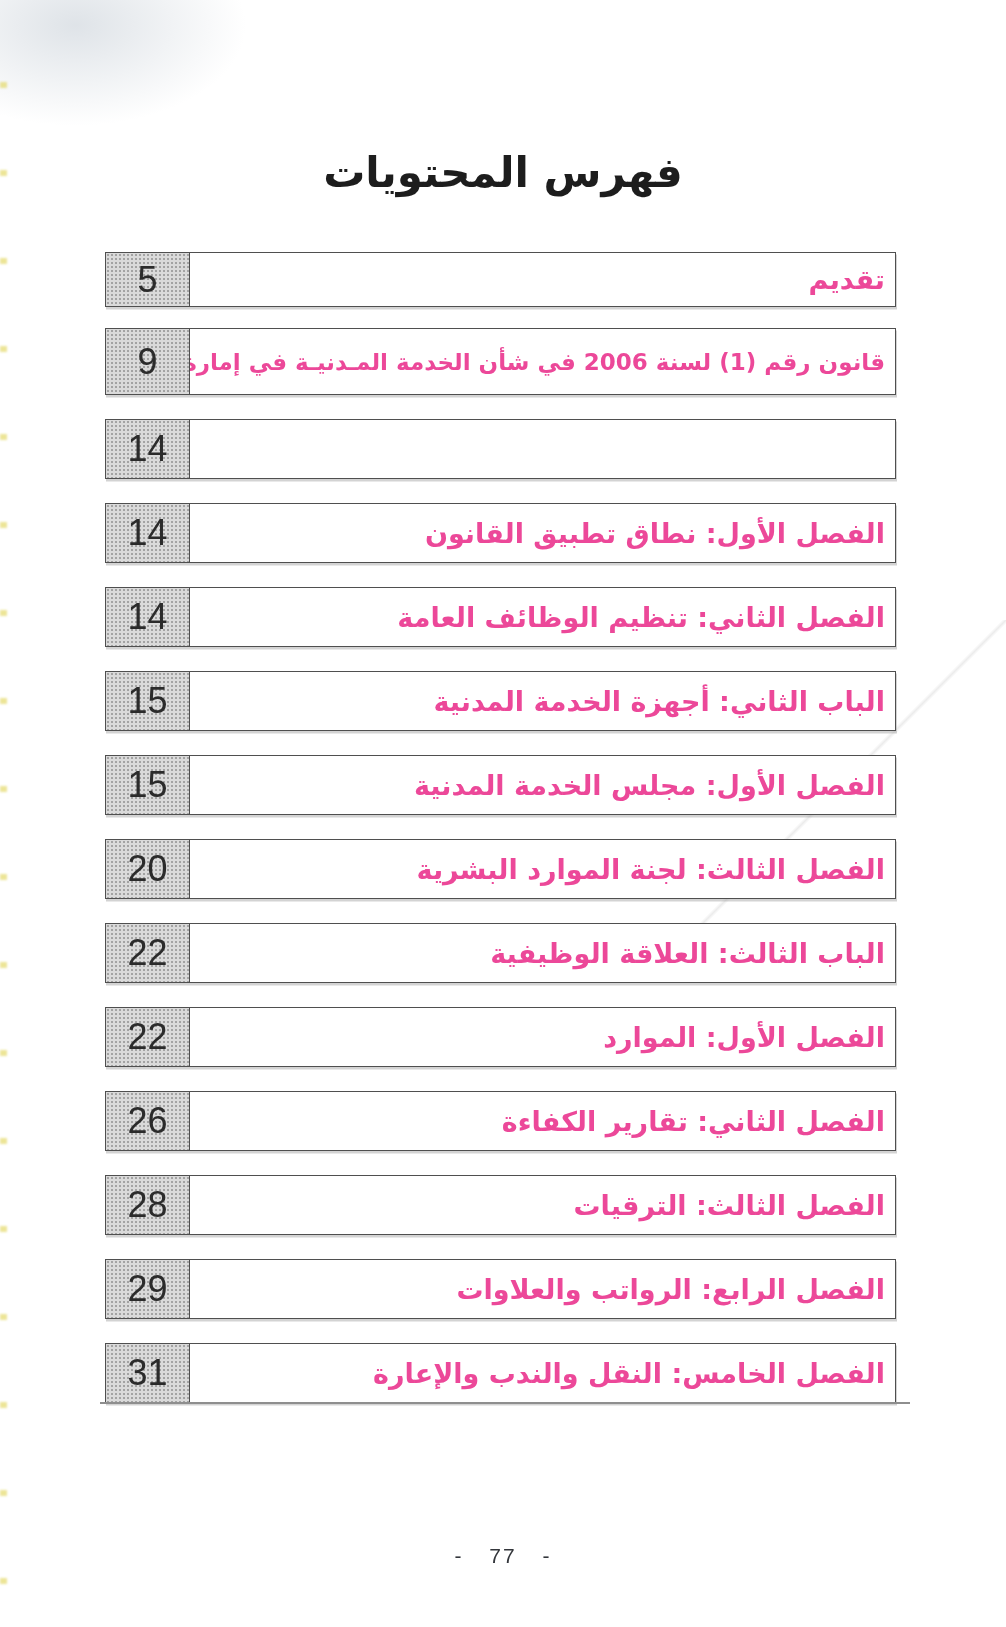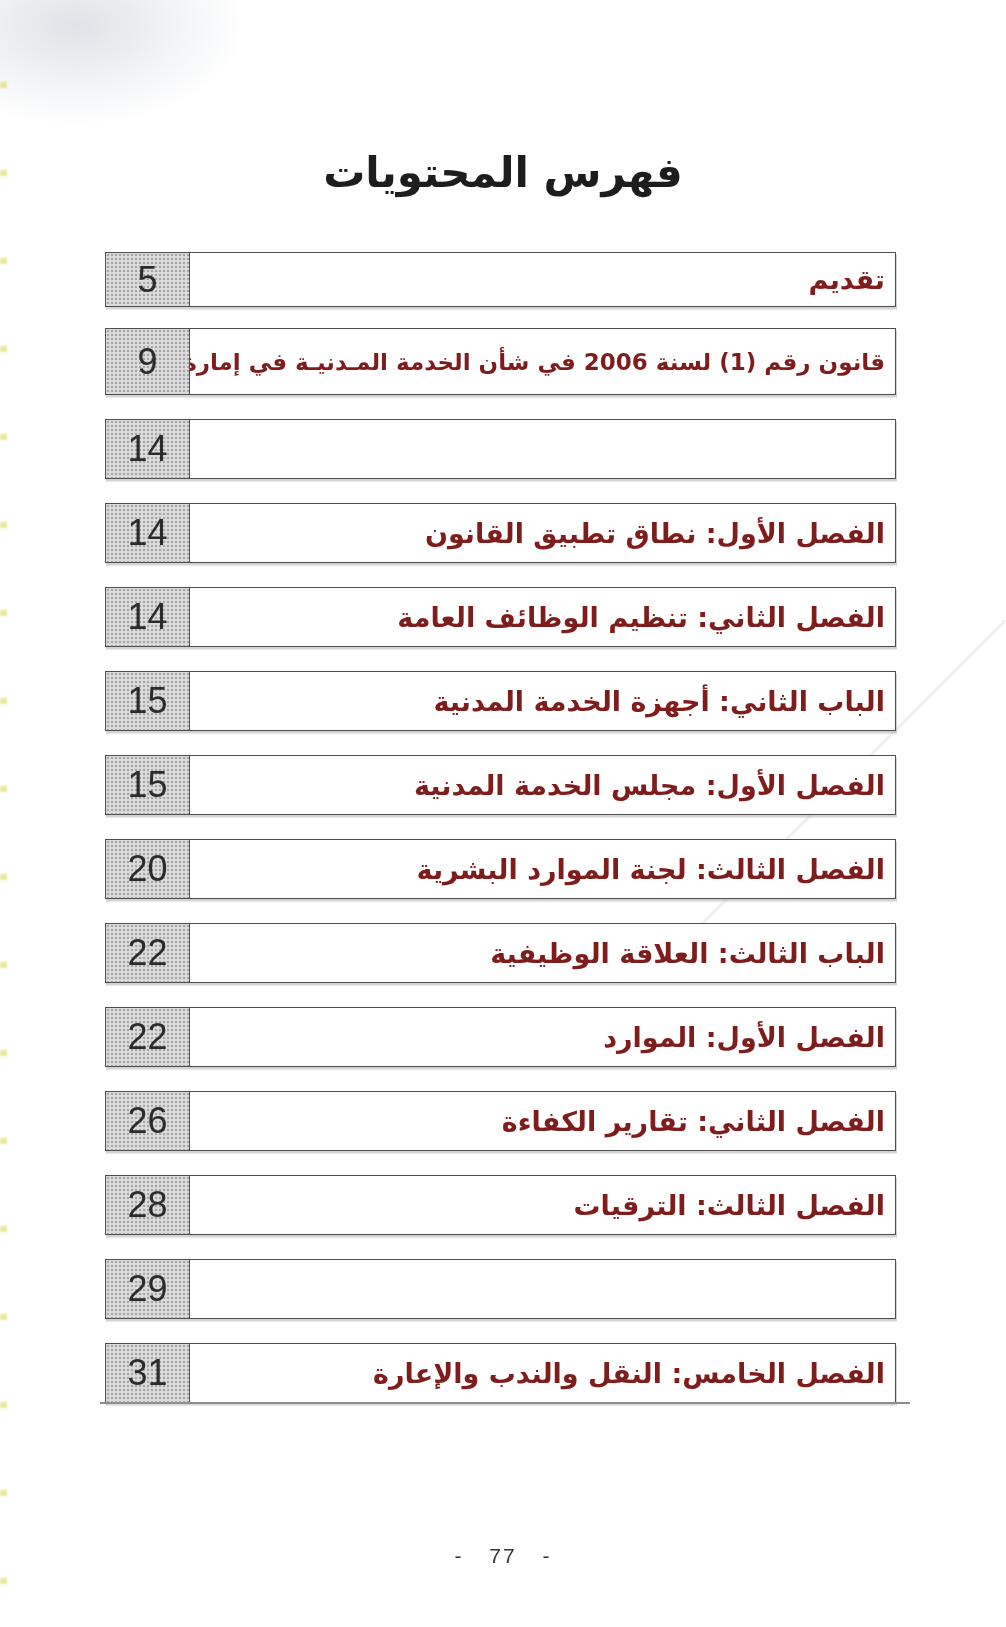--- a/index.html
+++ b/index.html
@@ -79,21 +79,21 @@
     color:#2b2b2b;
   }
   .entry-title{
     flex:1 1 auto;
     direction:rtl;
     display:flex;
     align-items:center;
     padding:0 10px 0 6px;
     font-size:27px;
     font-weight:bold;
-    color:#7f1d1d;
+    color:#ec4899;
     white-space:nowrap;
     overflow:hidden;
   }
   .entry-title.long{font-size:23px;}
 
   .separator{
     position:absolute;
     top:1402px;left:100px;width:810px;height:2px;
     background:#8e8e8e;
   }
@@ -175,20 +175,21 @@
       <div class="entry-title" dir="rtl">الفصل الثاني: تقارير الكفاءة</div>
     </div>
 
     <div class="toc-row">
       <div class="page-num">28</div>
       <div class="entry-title" dir="rtl">الفصل الثالث: الترقيات</div>
     </div>
 
     <div class="toc-row">
       <div class="page-num">29</div>
+      <div class="entry-title" dir="rtl">الفصل الرابع: الرواتب والعلاوات</div>
     </div>
 
     <div class="toc-row">
       <div class="page-num">31</div>
       <div class="entry-title" dir="rtl">الفصل الخامس: النقل والندب والإعارة</div>
     </div>
   </div>
 
   <div class="separator"></div>
 

